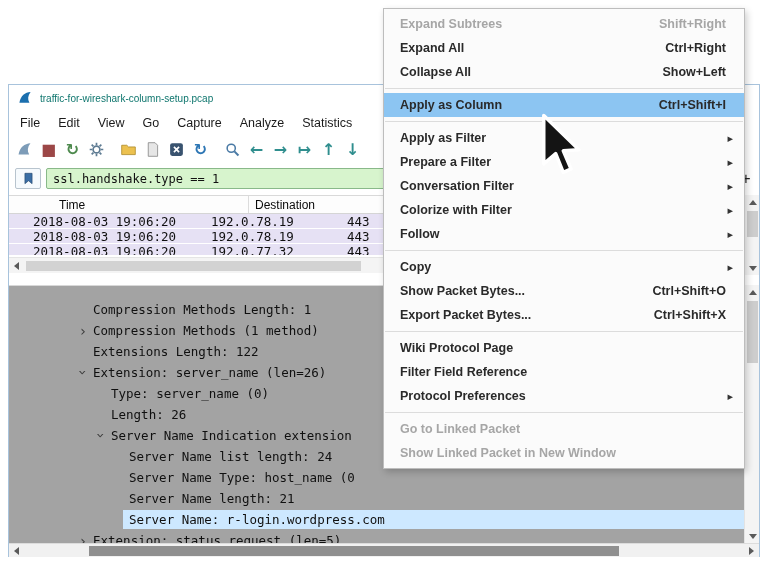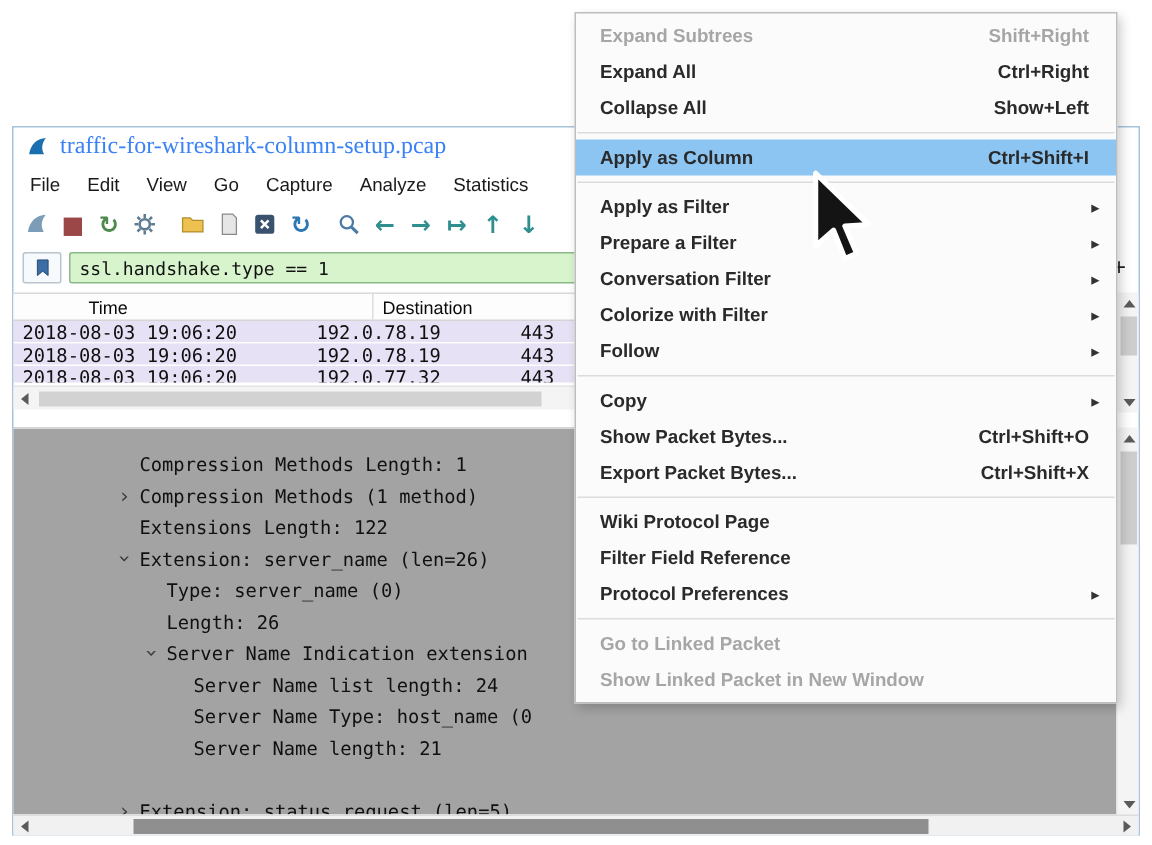--- a/index.html
+++ b/index.html
@@ -6,21 +6,21 @@
   html,body { width:768px; height:563px; background:#ffffff; overflow:hidden;
               font-family:"Liberation Sans", sans-serif; position:relative; }
 
   
   .window { position:absolute; left:8px; top:84px; width:752px; height:473px;
             background:#fff; border:1px solid #a8c3dc; }
 
   .titlebar { position:absolute; left:0; top:0; right:0; height:26px;
               display:flex; align-items:center; padding-left:8px; gap:7px; }
   .title-icon svg { width:16px; height:16px; display:block; }
-  .title { font-size:16px; color:#3b82f6;font-family:Liberation Serif, serif; }
+  .title { font-size:10px; color:#0f766e; }
 
   .menubar { position:absolute; top:26px; left:0; right:0; height:24px;
              display:flex; align-items:center; font-size:12.5px; color:#1a1a1a; padding-left:2px; }
   .mbitem { padding:3px 9px; }
 
   .toolbar { position:absolute; top:50px; left:0; right:0; height:28px;
              display:flex; align-items:center; padding-left:5px; gap:3px; }
   .tbicon { width:21px; height:21px; display:flex; align-items:center; justify-content:center;
             font-size:16px; font-weight:700; font-family:"DejaVu Sans",sans-serif; }
   .tbicon svg { width:17px; height:17px; display:block; }
@@ -39,21 +39,21 @@
   .plist-header { position:absolute; top:110px; left:0; width:735px; height:19px;
                   border-top:1px solid #d9d9d9; border-bottom:1px solid #d5d5d5;
                   display:flex; font-size:12px; color:#0a0a0a; background:#fdfdfd; }
   .hcell { border-right:1px solid #dcdcdc; display:flex; align-items:center; padding-left:6px;
            white-space:nowrap; overflow:hidden; }
   .hc1 { width:196px;margin-left:44px; } .hc2 { width:136px; } .hc3 { flex:1; }
 
   .prows { position:absolute; top:129px; left:0; width:735px; height:41px; overflow:hidden;
            font-family:"DejaVu Sans Mono",monospace; font-size:12.5px; color:#101010; }
   .prow { height:15px; border-bottom:1px solid #ffffff; display:flex; align-items:center; white-space:pre; }
-  .prow .c1 { width:196px; padding-left:6px; }
+  .prow .c1 { width:196px; padding-left:24px; }
   .prow .c2 { width:136px; padding-left:6px; }
   .prow .c3 { flex:1; padding-left:6px; }
 
   
   .sb { background:#f4f4f4; position:absolute; }
   .sbtn { position:absolute; width:15px; height:14px; display:flex; align-items:center; justify-content:center; }
   .tri { width:0; height:0; }
   .tri-up    { border-left:4px solid transparent; border-right:4px solid transparent; border-bottom:5px solid #5a5a5a; }
   .tri-down  { border-left:4px solid transparent; border-right:4px solid transparent; border-top:5px solid #5a5a5a; }
   .tri-left  { border-top:4px solid transparent; border-bottom:4px solid transparent; border-right:5px solid #5a5a5a; }
@@ -210,20 +210,21 @@
       <div class="tline" style="top: 13px; padding-left: 84px; --pl: 84px; --selbg: #cde8ff;"><span class="txt">Compression Methods Length: 1</span></div>
       <div class="tline" style="top: 34px; padding-left: 84px; --pl: 84px; --selbg: #cde8ff;"><span class="tw" style="left: 68px;">›</span><span class="txt">Compression Methods (1 method)</span></div>
       <div class="tline" style="top: 55px; padding-left: 84px; --pl: 84px; --selbg: #cde8ff;"><span class="txt">Extensions Length: 122</span></div>
       <div class="tline" style="top: 76px; padding-left: 84px; --pl: 84px; --selbg: #cde8ff;"><span class="tw open" style="left: 68px;">›</span><span class="txt">Extension: server_name (len=26)</span></div>
       <div class="tline" style="top: 97px; padding-left: 102px; --pl: 102px; --selbg: #cde8ff;"><span class="txt">Type: server_name (0)</span></div>
       <div class="tline" style="top: 118px; padding-left: 102px; --pl: 102px; --selbg: #cde8ff;"><span class="txt">Length: 26</span></div>
       <div class="tline" style="top: 139px; padding-left: 102px; --pl: 102px; --selbg: #cde8ff;"><span class="tw open" style="left: 86px;">›</span><span class="txt">Server Name Indication extension</span></div>
       <div class="tline" style="top: 160px; padding-left: 120px; --pl: 120px; --selbg: #cde8ff;"><span class="txt">Server Name list length: 24</span></div>
       <div class="tline" style="top: 181px; padding-left: 120px; --pl: 120px; --selbg: #cde8ff;"><span class="txt">Server Name Type: host_name (0</span></div>
       <div class="tline" style="top: 202px; padding-left: 120px; --pl: 120px; --selbg: #cde8ff;"><span class="txt">Server Name length: 21</span></div>
+      <div class="tline sel" style="top: 223px; padding-left: 120px; --pl: 120px; --selbg: #cde8ff;"><span class="txt">Server Name: r-login.wordpress.com</span></div>
       <div class="tline" style="top: 244px; padding-left: 84px; --pl: 84px; --selbg: #cde8ff;"><span class="tw" style="left: 68px;">›</span><span class="txt">Extension: status_request (len=5)</span></div>
     </div>
 
   <div class="sb details-vscroll">
     <div class="sbtn" style="top:0;">
         <div class="tri tri-up"></div>
       </div>
     <div class="thumb"></div>
     <div class="sbtn" style="bottom:0;">
         <div class="tri tri-down"></div>

